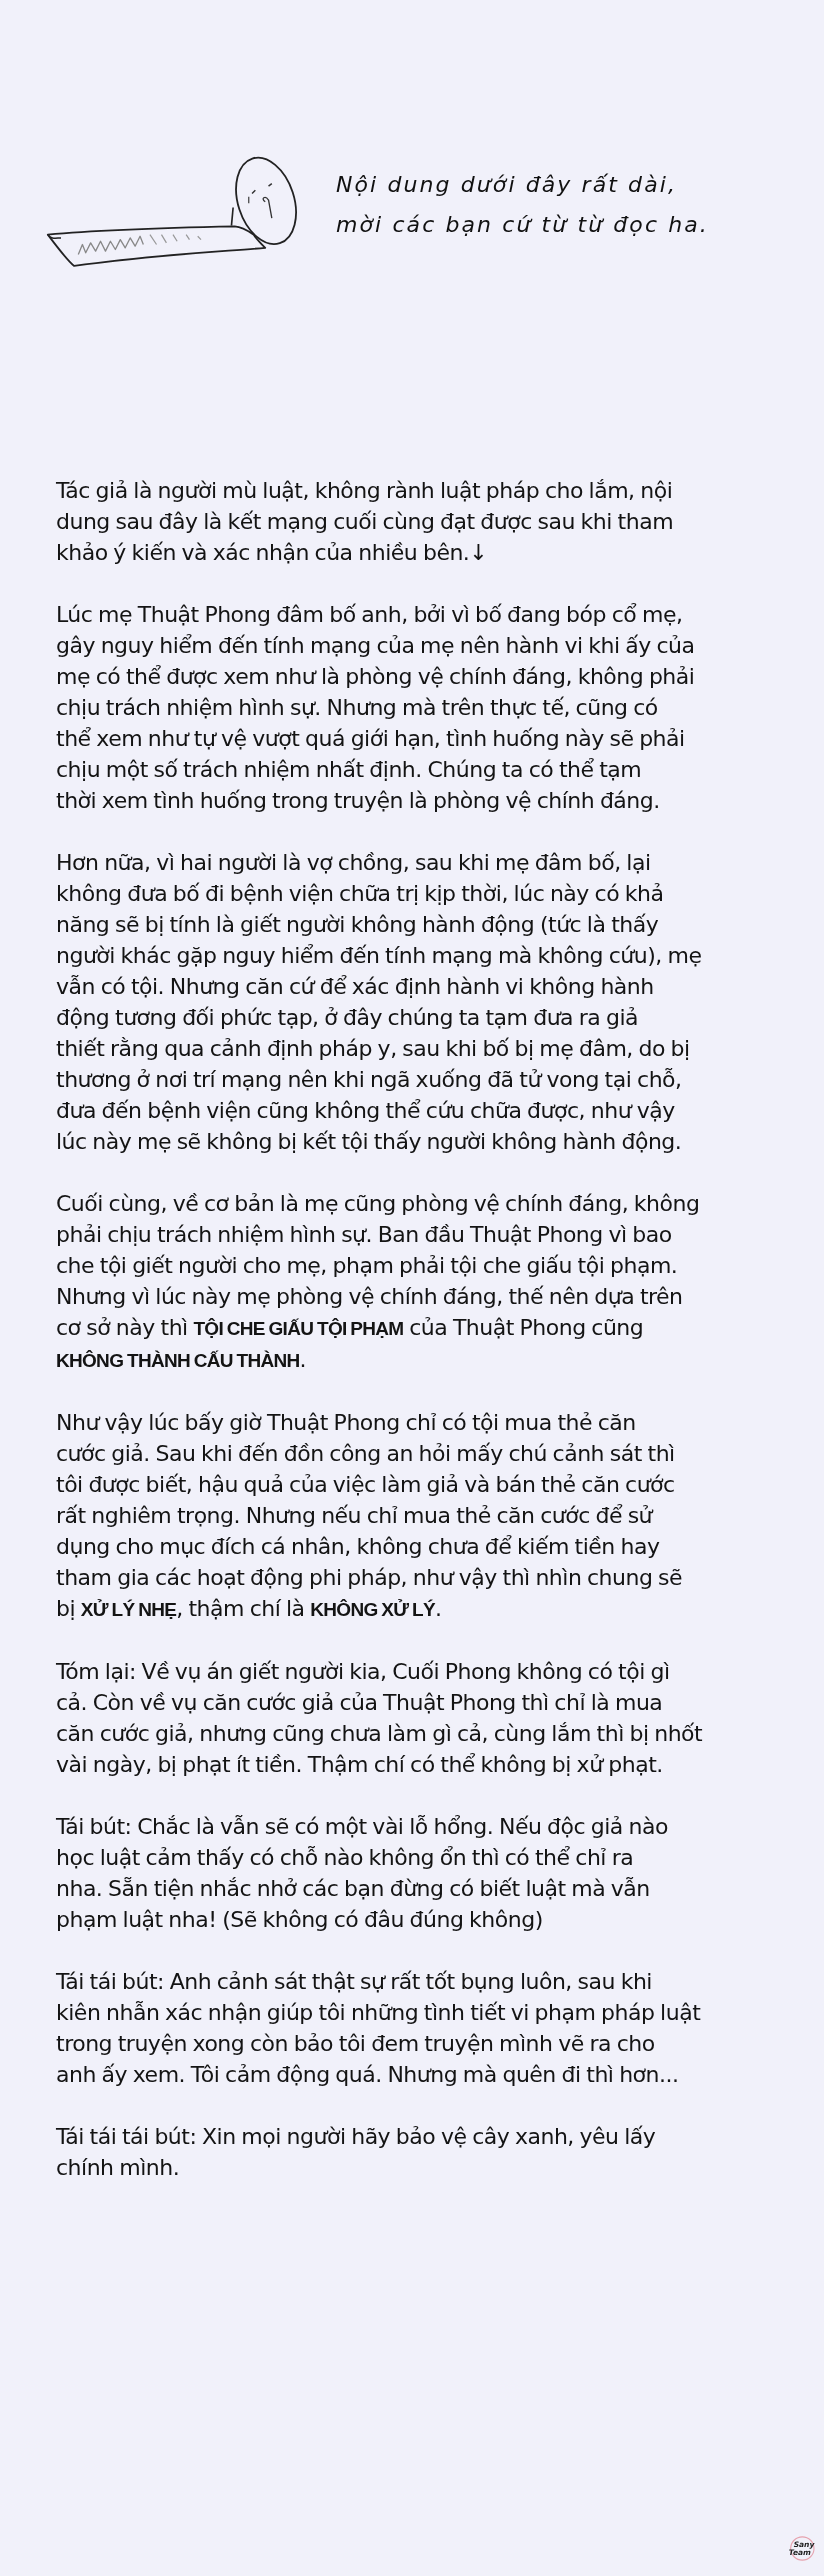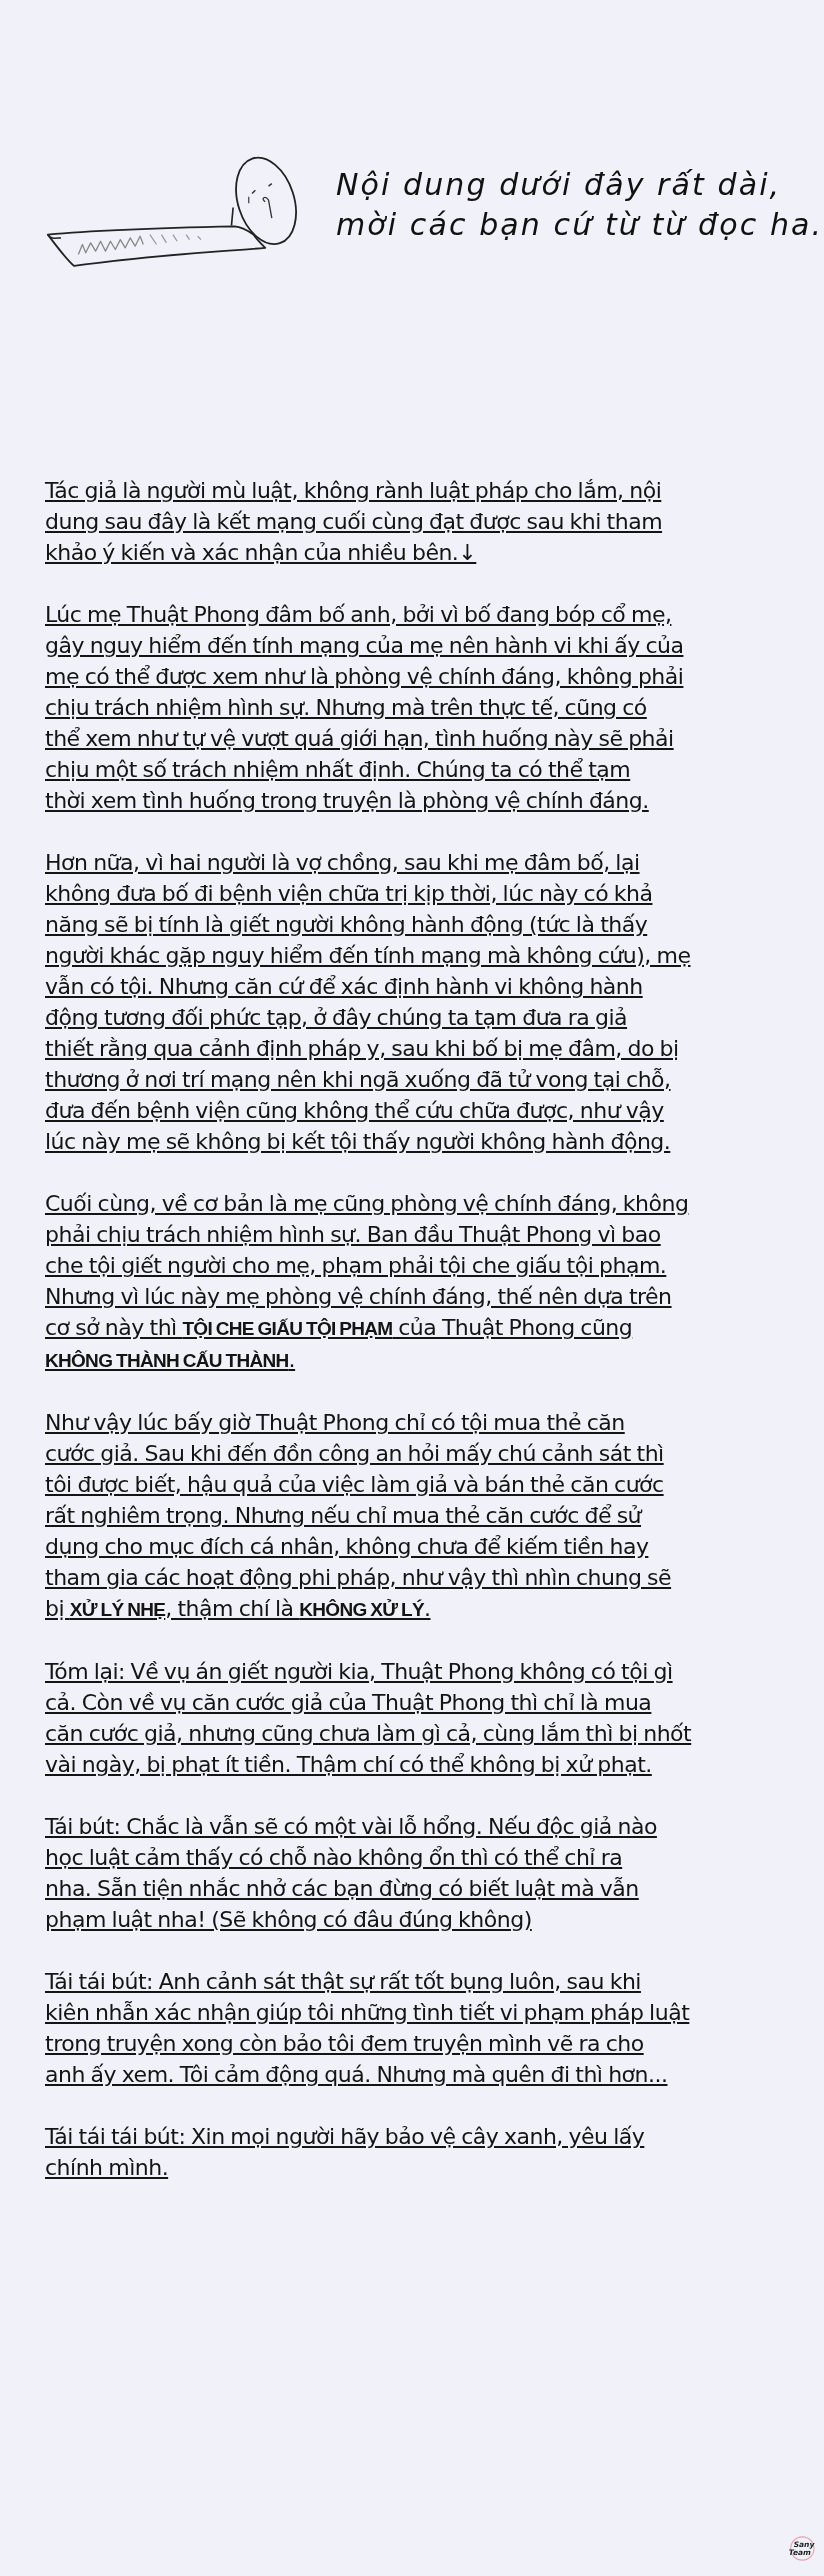--- a/index.html
+++ b/index.html
@@ -28,34 +28,33 @@
       top: 25px;
       width: 280px;
       height: 140px;
     }
     .header-note {
       position: absolute;
       left: 336px;
       top: 41px;
       width: 462px;
       font-family: "DejaVu Sans", sans-serif;
-      font-size: 30px;
+      font-size: 22px;
       line-height: 40px;
       letter-spacing: 2.1px;
       color: #111;
       font-style: italic;
       text-align: left;
     }
     .header-note span { display: block; white-space: nowrap; }
     .article {
       position: absolute;
-      left: 45px;
+      left: 56px;
       top: 475px;
       width: 742px;
-      text-decoration: underline;
     }
     .para {
       margin: 0 0 31px 0;
       font-size: 22px;
       line-height: 31px;
       font-family: "DejaVu Sans", sans-serif;
       letter-spacing: -0.5px;
       word-spacing: -0.8px;
       color: #141414;
     }
@@ -139,21 +138,21 @@
     <p class="para">
       <span class="line"><span>Như vậy lúc bấy giờ Thuật Phong chỉ có tội mua thẻ căn</span></span>
       <span class="line"><span>cước giả. Sau khi đến đồn công an hỏi mấy chú cảnh sát thì</span></span>
       <span class="line"><span>tôi được biết, hậu quả của việc làm giả và bán thẻ căn cước</span></span>
       <span class="line"><span>rất nghiêm trọng. Nhưng nếu chỉ mua thẻ căn cước để sử</span></span>
       <span class="line"><span>dụng cho mục đích cá nhân, không chưa để kiếm tiền hay</span></span>
       <span class="line"><span>tham gia các hoạt động phi pháp, như vậy thì nhìn chung sẽ</span></span>
       <span class="line"><span>bị </span><span class="strong">XỬ LÝ NHẸ</span><span>, thậm chí là </span><span class="strong">KHÔNG XỬ LÝ</span><span>.</span></span>
     </p>
     <p class="para">
-      <span class="line"><span>Tóm lại: Về vụ án giết người kia, Thuật Phong không có tội gì</span></span>
+      <span class="line"><span>Tóm lại: Về vụ án giết người kia, Cuối Phong không có tội gì</span></span>
       <span class="line"><span>cả. Còn về vụ căn cước giả của Thuật Phong thì chỉ là mua</span></span>
       <span class="line"><span>căn cước giả, nhưng cũng chưa làm gì cả, cùng lắm thì bị nhốt</span></span>
       <span class="line"><span>vài ngày, bị phạt ít tiền. Thậm chí có thể không bị xử phạt.</span></span>
     </p>
     <p class="para">
       <span class="line"><span>Tái bút: Chắc là vẫn sẽ có một vài lỗ hổng. Nếu độc giả nào</span></span>
       <span class="line"><span>học luật cảm thấy có chỗ nào không ổn thì có thể chỉ ra</span></span>
       <span class="line"><span>nha. Sẵn tiện nhắc nhở các bạn đừng có biết luật mà vẫn</span></span>
       <span class="line"><span>phạm luật nha! (Sẽ không có đâu đúng không)</span></span>
     </p>

